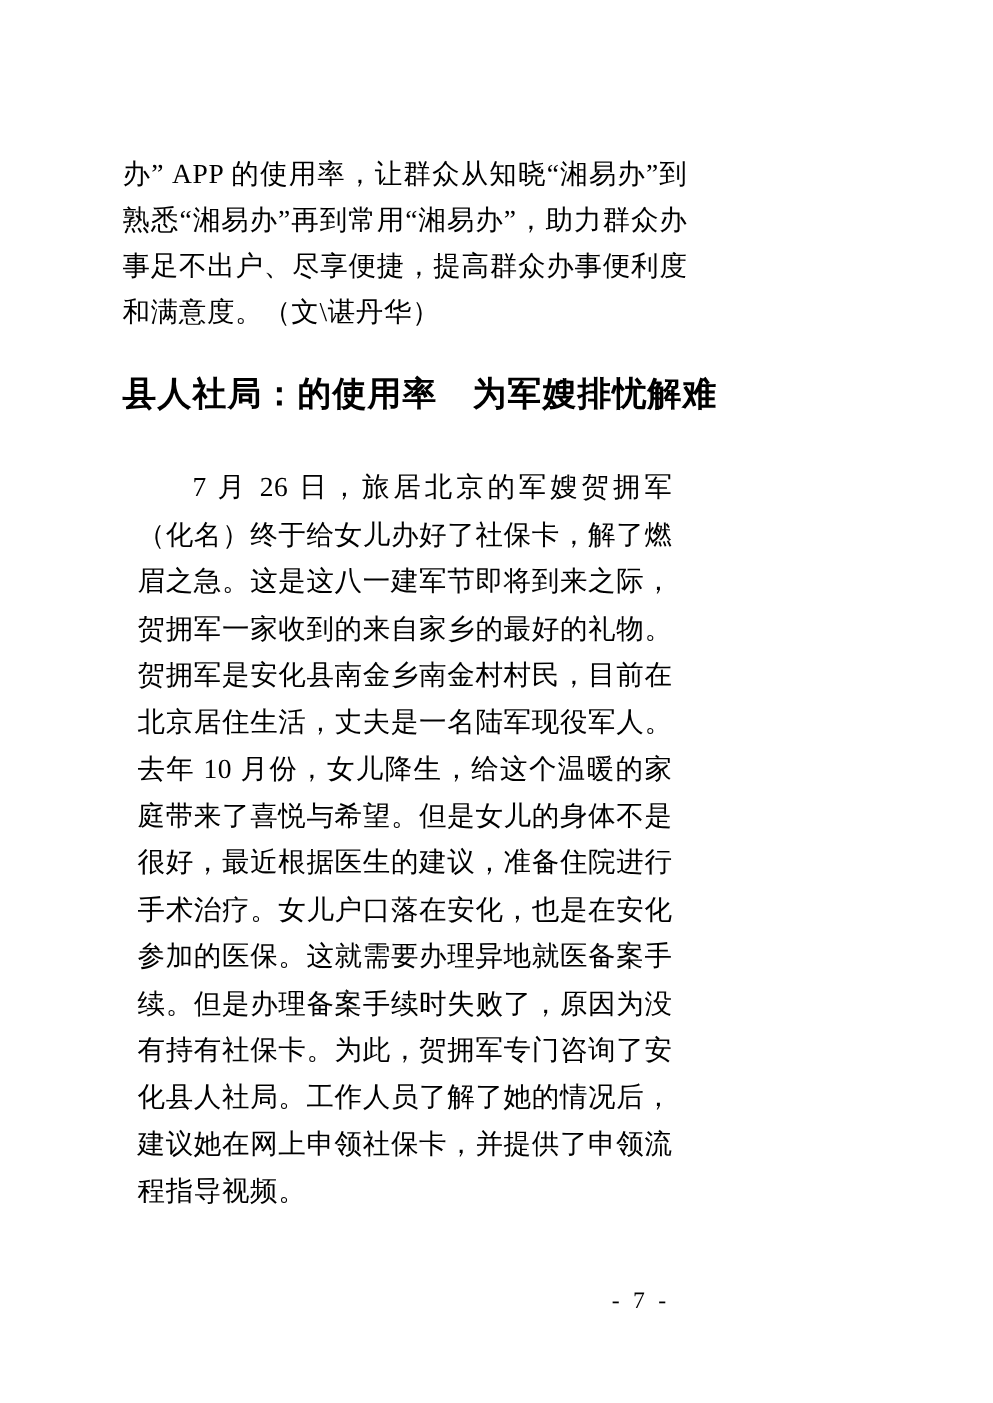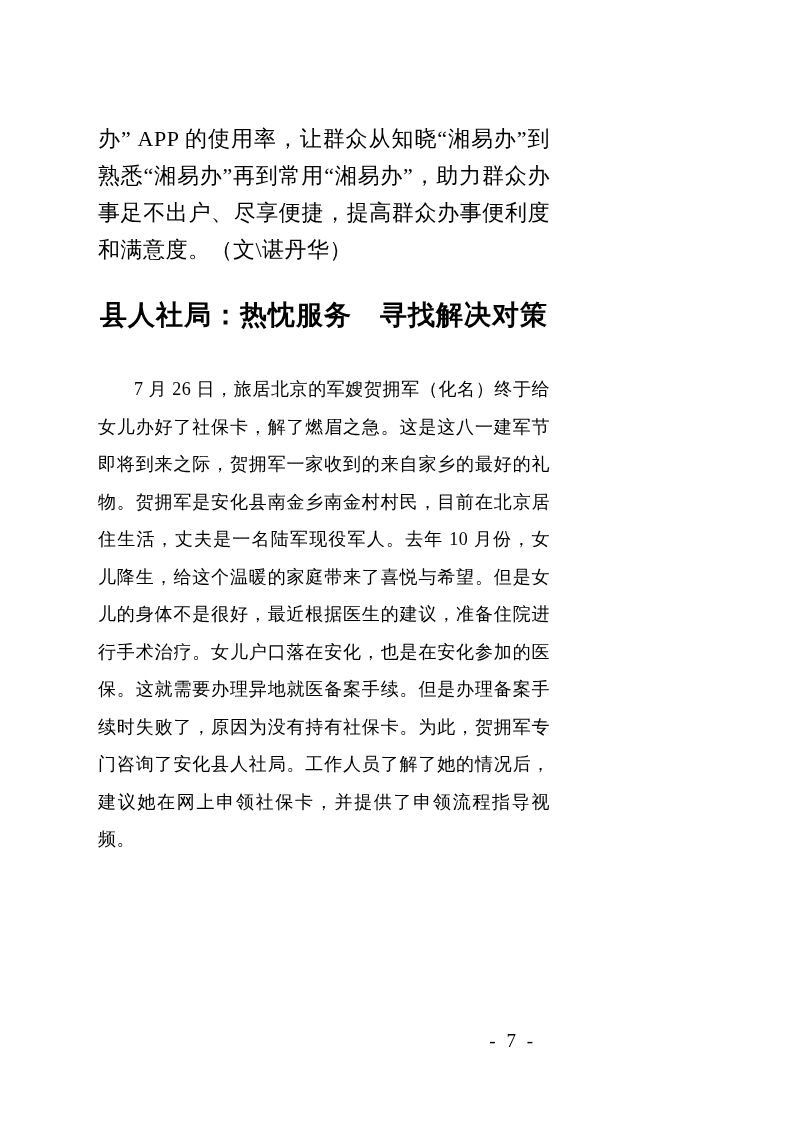--- a/index.html
+++ b/index.html
@@ -29,22 +29,22 @@
   .article-heading {
     font-family: "Liberation Sans", "DejaVu Sans", sans-serif;
     font-size: 27px;
     font-weight: bold;
     text-align: center;
     margin: 29px 0 38px 0;
     letter-spacing: 1px;
     white-space: nowrap;
   }
   .body-para {
-    margin: 0;
-    font-size: 18px;
+    margin: 12px;
+    font-size: 22px;
     line-height: 37.5px;
     text-align: justify;
     text-justify: inter-ideograph;
     text-indent: 2em;
     letter-spacing: 0.5px;
   }
   .page-number {
     position: absolute;
     top: 1030px;
     right: 96px;
@@ -53,20 +53,20 @@
     font-family: "Liberation Serif", "DejaVu Serif", serif;
   }
 </style>
 </head>
 <body>
 
 <div class="page">
 
   <p class="intro-para">办” APP 的使用率，让群众从知晓“湘易办”到熟悉“湘易办”再到常用“湘易办”，助力群众办事足不出户、尽享便捷，提高群众办事便利度和满意度。（文\谌丹华）</p>
 
-  <h1 class="article-heading">县人社局：热忱服务　寻找解决对策</h1>
+  <h1 class="article-heading">县人社局：的使用率　为军嫂排忧解难</h1>
 
   <p class="body-para">7 月 26 日，旅居北京的军嫂贺拥军（化名）终于给女儿办好了社保卡，解了燃眉之急。这是这八一建军节即将到来之际，贺拥军一家收到的来自家乡的最好的礼物。贺拥军是安化县南金乡南金村村民，目前在北京居住生活，丈夫是一名陆军现役军人。去年 10 月份，女儿降生，给这个温暖的家庭带来了喜悦与希望。但是女儿的身体不是很好，最近根据医生的建议，准备住院进行手术治疗。女儿户口落在安化，也是在安化参加的医保。这就需要办理异地就医备案手续。但是办理备案手续时失败了，原因为没有持有社保卡。为此，贺拥军专门咨询了安化县人社局。工作人员了解了她的情况后，建议她在网上申领社保卡，并提供了申领流程指导视频。</p>
 
 
   <div class="page-number">- 7 -</div>
 
 </div>
 
 </body></html>

